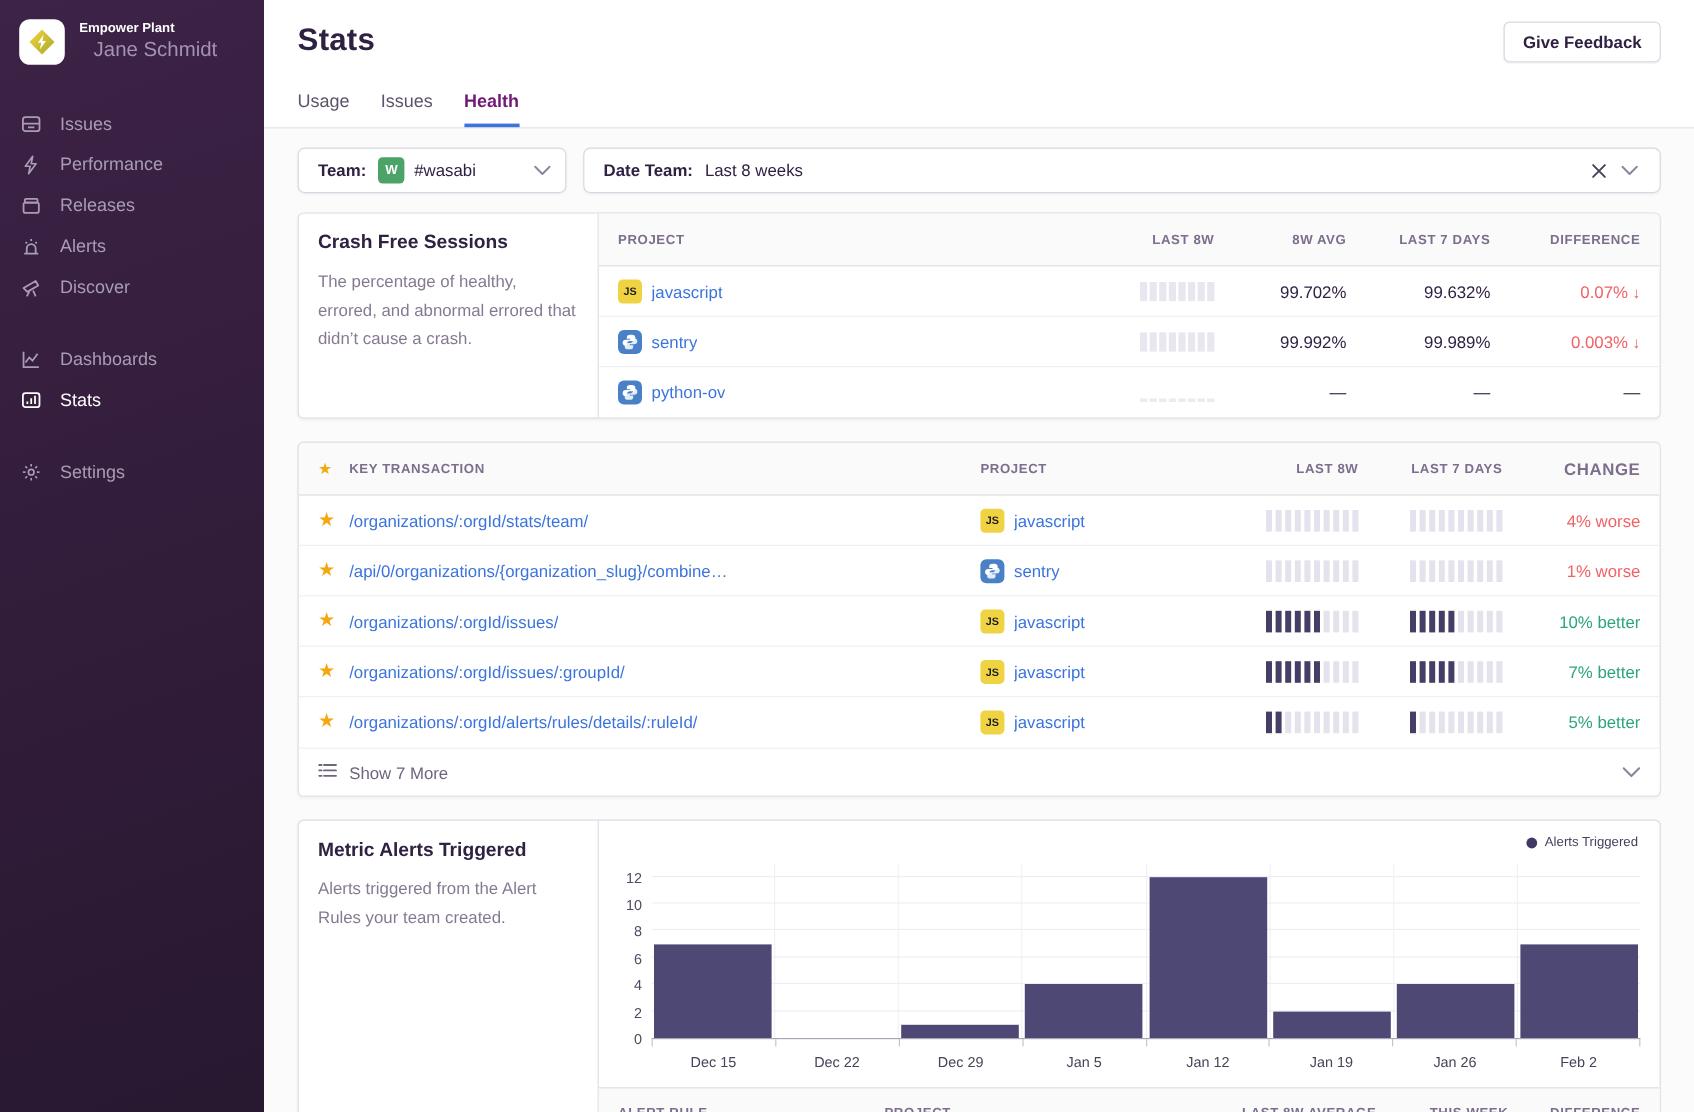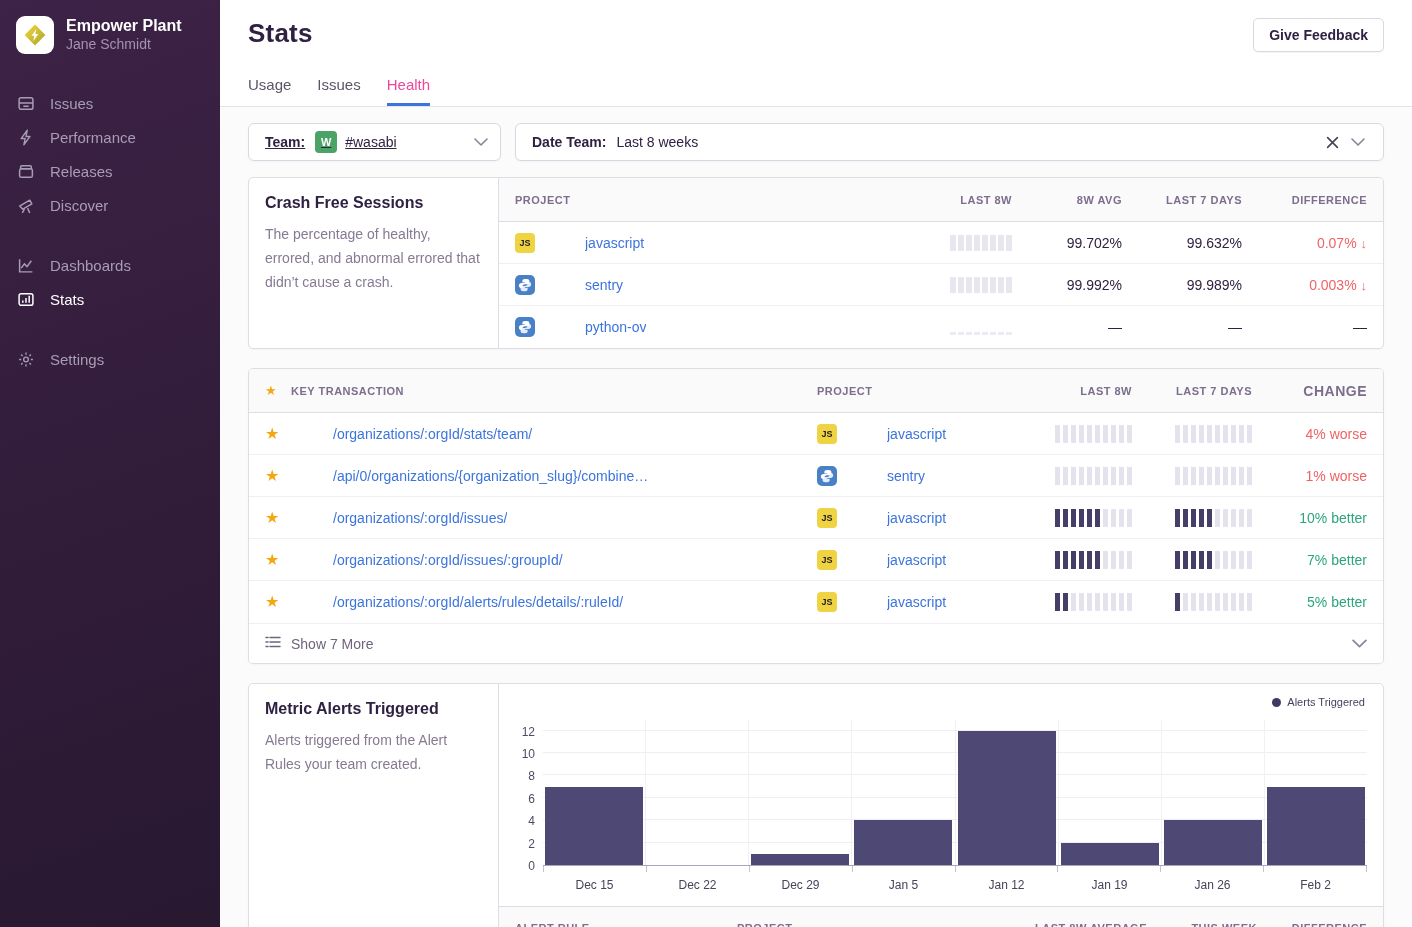--- a/index.html
+++ b/index.html
@@ -5,45 +5,45 @@
   * { margin:0; padding:0; box-sizing:border-box; }
   html,body { width:1412px; height:927px; overflow:hidden; }
   body { font-family:"Liberation Sans","DejaVu Sans",sans-serif; background:#fff; color:#2f2936; }
   .app { display:flex; width:1412px; height:927px; }
 
   
   .sidebar { width:220px; flex:0 0 220px; height:100%; background:linear-gradient(160deg,#3d2347 0%,#331d3c 45%,#281830 100%); padding:16px 0 0 16px; }
   .org { display:flex; align-items:center; gap:12px; margin-bottom:34px; cursor:pointer; }
   .org-avatar { width:38px; height:38px; background:#fff; border-radius:9px; display:flex; align-items:center; justify-content:center; flex:0 0 38px; }
   .org-names { line-height:1.25; }
-  .org-name { color:#fff; font-weight:bold; font-size:16px; }
-  .org-user { color:#a492b2; font-size:14px; }
+  .org-name { color:#fff; font-weight:bold; font-size:11px; }
+  .org-user { color:#a492b2; font-size:17px;margin-left:12px; }
   .nav-item { display:flex; align-items:center; gap:14px; padding:7px 0; margin-bottom:3px; color:#a99cb6; font-size:15px; cursor:pointer; }
   .nav-item .nicon { width:20px; display:flex; justify-content:center; }
   .nav-item svg { stroke:#a99cb6; }
   .nav-item.active { color:#fff; }
   .nav-item.active svg { stroke:#fff; }
   .nav-gap { height:26px; }
 
   
   .main { flex:1; display:flex; flex-direction:column; height:100%; background:#fbfbfc; }
   .topbar { background:#fff; padding:18px 28px 0 28px; border-bottom:1px solid #e7e1ec; }
   .topbar-row { display:flex; align-items:flex-start; justify-content:space-between; }
   .page-title { font-size:26px; font-weight:bold; color:#2f2142; letter-spacing:.2px; }
   .feedback-btn { background:#fff; border:1px solid #dcd6e2; border-radius:5px; padding:8px 15px; font-size:14px; font-weight:bold; color:#2f2142; cursor:pointer; box-shadow:0 1px 1px rgba(40,20,60,.04); font-family:inherit; }
   .tabs { display:flex; gap:26px; margin-top:24px; }
   .tab { font-size:15px; color:#5e5468; padding-bottom:10px; cursor:pointer; border-bottom:3px solid transparent; }
-  .tab.active { color:#ec4899; border-bottom-color:#3d74db; font-weight:normal; }
+  .tab.active { color:#701a75; border-bottom-color:#3d74db; font-weight:bold; }
 
   .content { padding:16px 28px 0 28px; }
 
   
   .filters { display:flex; gap:14px; margin-bottom:16px; }
   .filter-box { background:#fff; border:1px solid #dcd6e2; border-radius:6px; height:38px; display:flex; align-items:center; padding:0 12px 0 16px; box-shadow:0 1px 2px rgba(40,20,60,.04); cursor:pointer; }
-  .team-box { width:253px;text-decoration:underline; }
+  .team-box { width:224px; }
   .date-box { flex:1; }
   .filter-label { font-weight:bold; font-size:14px; color:#2f2142; margin-right:10px; }
   .team-avatar { width:22px; height:22px; border-radius:4px; background:#4ba368; color:#fff; font-size:11px; font-weight:bold; display:flex; align-items:center; justify-content:center; margin-right:8px; }
   .filter-value { font-size:14px; color:#2f2142; }
   .spacer { flex:1; }
   .icon-btn { display:flex; align-items:center; justify-content:center; padding:2px 6px; cursor:pointer; }
 
   
   .panel { display:flex; background:#fff; border:1px solid #e0dce5; border-radius:5px; margin-bottom:19px; box-shadow:0 1px 2px rgba(40,20,60,.04); overflow:hidden; }
   .panel-desc { width:250px; flex:0 0 250px; border-right:1px solid #e0dce5; padding:16px; }
@@ -61,21 +61,21 @@
   .c-8w  { width:120px; display:flex; justify-content:flex-end; }
   .c-avg { width:110px; text-align:right; }
   .c-7d  { width:120px; text-align:right; }
   .c-diff{ width:125px; text-align:right; }
   .num { font-size:14px; color:#2f2142;padding-left:20px; }
   .diff-down { color:#ef6266; }
   .arrow { font-size:13px; }
 
   .badge-js { width:20px; height:20px; border-radius:4px; background:#f0d343; color:#1d1d1d; font-size:9px; font-weight:bold; display:flex; align-items:center; justify-content:center; flex:0 0 20px; }
   .badge-py { width:20px; height:20px; border-radius:5px; background:#4a80c5; display:flex; align-items:center; justify-content:center; flex:0 0 20px; }
-  a.plink { color:#3c74dd; font-size:14px; text-decoration:none; cursor:pointer; white-space:nowrap; overflow:hidden; text-overflow:ellipsis;margin-left:42px; }
+  a.plink { color:#3c74dd; font-size:14px; text-decoration:none; cursor:pointer; white-space:nowrap; overflow:hidden; text-overflow:ellipsis; }
 
   .sparkbars { display:flex; gap:2px; align-items:flex-end; height:16px; }
   .sbar { width:6px; height:16px; background:#e8e6ef; }
   .sbar.stub { height:3px; background:#eceaf2; }
 
   
   .m-star { width:26px; flex:0 0 26px; display:flex; align-items:center; }
   .m-tx { flex:1; display:flex; align-items:center; overflow:hidden; padding-right:10px; }
   .m-proj { width:180px; flex:0 0 180px; display:flex; align-items:center; gap:8px; }
   .m-8w { width:135px; flex:0 0 135px; display:flex; justify-content:flex-end; }
@@ -164,20 +164,29 @@
       <span>Performance</span>
     </div>
     <div class="nav-item">
       <span class="nicon">
           <svg width="18" height="17" viewBox="0 0 16 16" fill="none" stroke-width="1.4">
             <rect x="2" y="5.5" width="12" height="8" rx="1.5"></rect>
             <rect x="3" y="2.5" width="10" height="3" rx="1"></rect>
           </svg>
         </span>
       <span>Releases</span>
+    </div>
+    <div class="nav-item">
+      <span class="nicon">
+          <svg width="18" height="17" viewBox="0 0 16 16" fill="none" stroke-width="1.4">
+            <path d="M4.5 13V9.5a3.5 3.5 0 0 1 7 0V13"></path>
+            <path d="M2.5 13.5h11M8 2v1.6M3.6 4.4l1.1 1.1M12.4 4.4l-1.1 1.1"></path>
+          </svg>
+        </span>
+      <span>Alerts</span>
     </div>
     <div class="nav-item">
       <span class="nicon">
           <svg width="18" height="17" viewBox="0 0 16 16" fill="none" stroke-width="1.4">
             <path d="M2 8.5 11.5 3l2 3.5L5 11.5z" stroke-linejoin="round"></path>
             <path d="M6.5 11.5 4.5 15M9.5 10.5l2 4.5"></path>
           </svg>
         </span>
       <span>Discover</span>
     </div>

